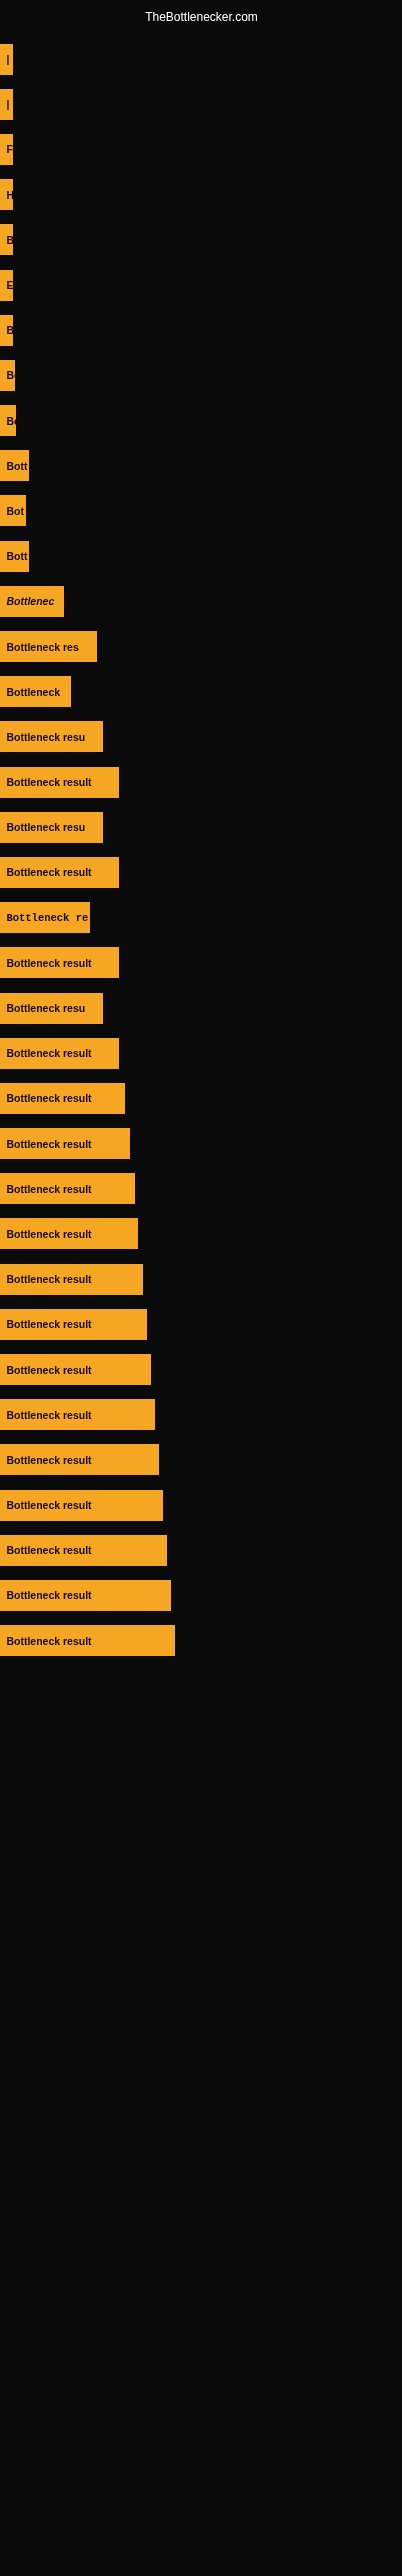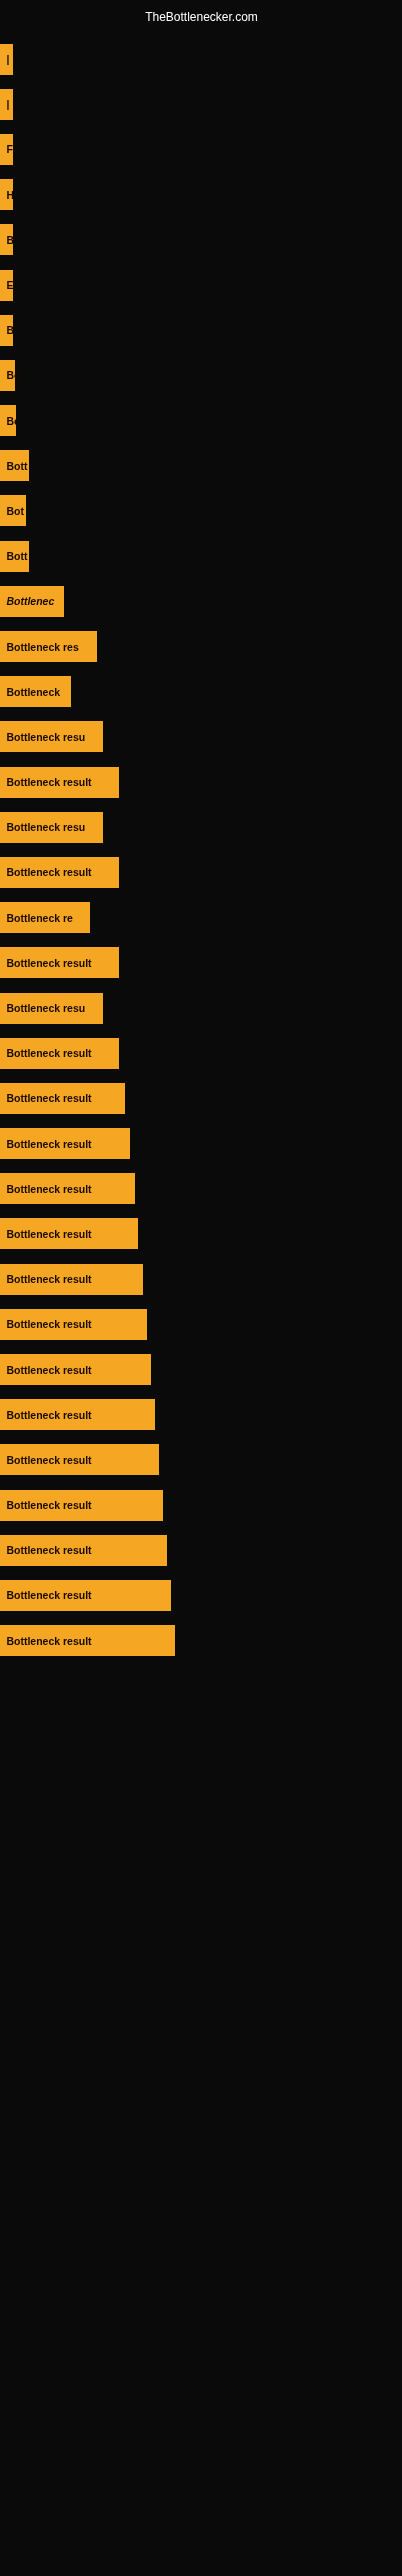--- a/index.html
+++ b/index.html
@@ -124,21 +124,21 @@
     </div>
     <div class="bar-row">
       <div class="bar-label" style="width: 103px; min-width: 103px; max-width: 103px;">Bottleneck resu</div>
       <div class="bar-spacer"></div>
     </div>
     <div class="bar-row">
       <div class="bar-label" style="width: 119px; min-width: 119px; max-width: 119px;">Bottleneck result</div>
       <div class="bar-spacer"></div>
     </div>
     <div class="bar-row">
-      <div class="bar-label" style="width: 90px; min-width: 90px; max-width: 90px;">Bottleneck re</div>
+      <div class="bar-label" style="width: 90px; min-width: 90px; max-width: 90px; font-family: Liberation Mono, monospace;">Bottleneck re</div>
       <div class="bar-spacer"></div>
     </div>
     <div class="bar-row">
       <div class="bar-label" style="width: 119px; min-width: 119px; max-width: 119px;">Bottleneck result</div>
       <div class="bar-spacer"></div>
     </div>
     <div class="bar-row">
       <div class="bar-label" style="width: 103px; min-width: 103px; max-width: 103px;">Bottleneck resu</div>
       <div class="bar-spacer"></div>
     </div>

